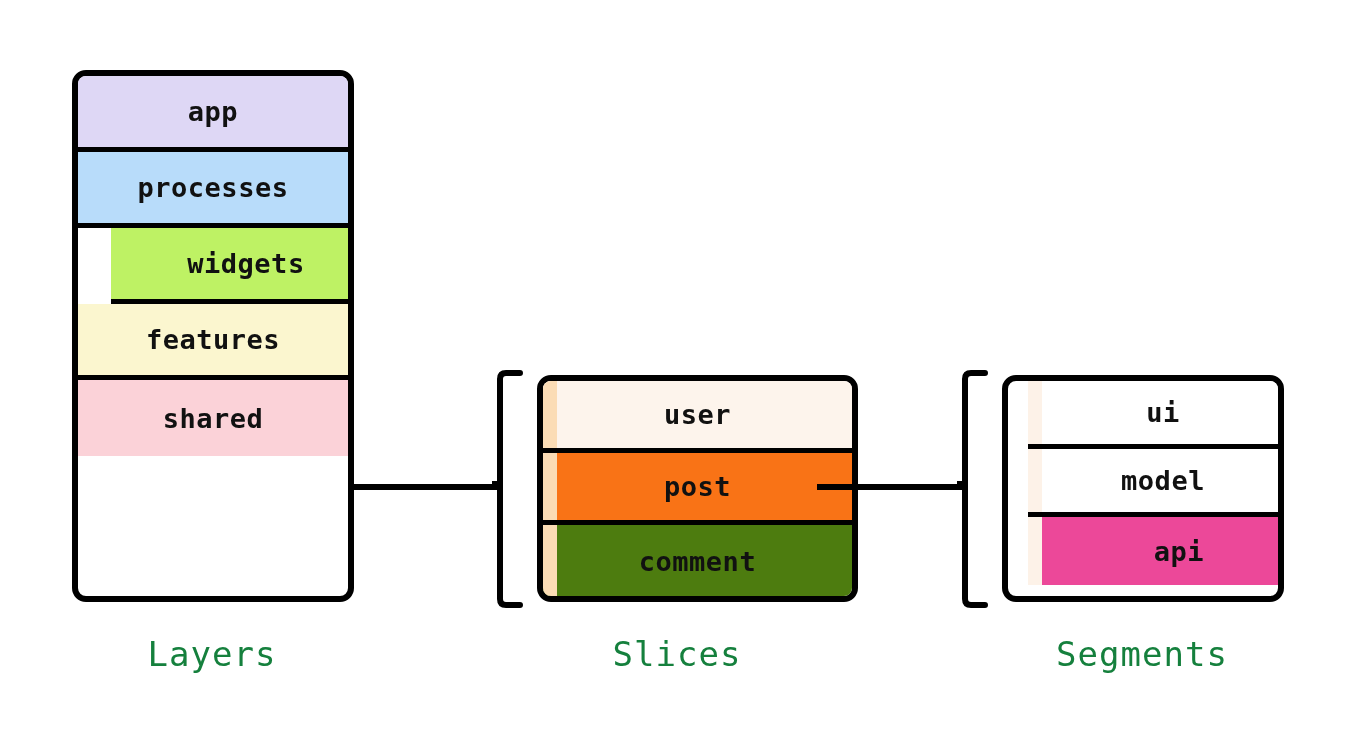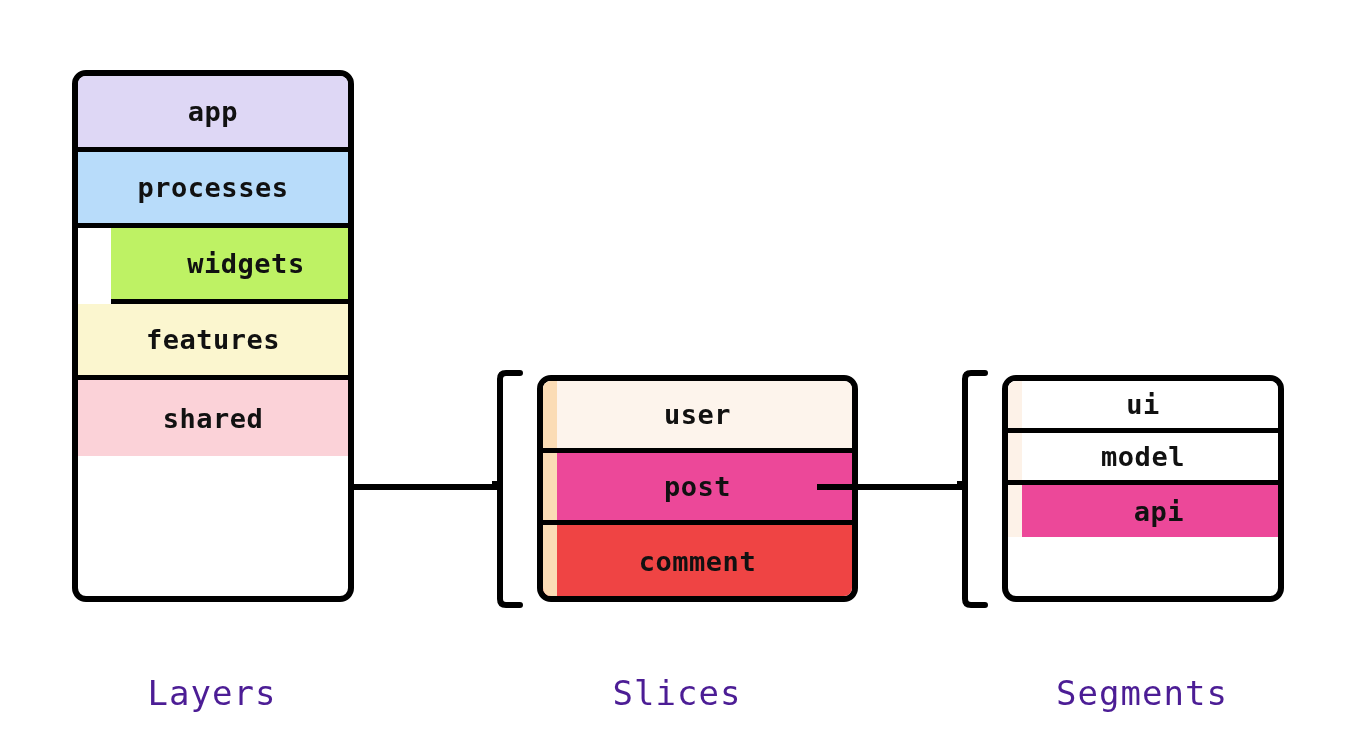--- a/index.html
+++ b/index.html
@@ -70,21 +70,21 @@
   }
   #slices-stack .row { height: 72px; }
 
   
   #segments-stack {
     left: 1002px;
     top: 375px;
     width: 282px;
     height: 227px;
   }
-  #segments-stack .row { height: 52px; }
+  #segments-stack .row { height: 68px; margin-left: 20px; }
 
   
   .bracket {
     position: absolute;
     top: 368px;
     width: 42px;
     height: 242px;
   }
   #bracket-slices   { left: 492px; }
   #bracket-segments { left: 957px; }
@@ -108,24 +108,23 @@
 
   
   .caption {
     position: absolute;
     top: 634px;
     width: 360px;
     text-align: center;
     font-family: "DejaVu Sans Mono", monospace;
     font-weight: normal;
     font-size: 34px;
-    color: #4c1d95;
+    color: #15803d;
     letter-spacing: 1px;
     line-height: 1.2;
-    margin-top: 39px;
   }
   #caption-layers   { left: 32px; }
   #caption-slices   { left: 497px; }
   #caption-segments { left: 962px; }
 </style>
 </head>
 <body>
 
 <div id="canvas">
 
@@ -157,25 +156,25 @@
   <svg class="bracket" id="bracket-slices" viewBox="0 0 42 242">
     <path d="M 28 5 L 14 5 Q 8 5 8 11 L 8 231 Q 8 237 14 237 L 28 237" fill="none" stroke="#000000" stroke-width="6" stroke-linecap="round" stroke-linejoin="round"></path>
     <line x1="0" y1="116" x2="8" y2="116" stroke="#000000" stroke-width="6"></line>
   </svg>
 
   <div class="stack" id="slices-stack">
     <div class="row" style="background: rgb(253, 244, 236);">
       <span class="stripe" style="background: rgb(251, 220, 181);"></span>
       <span class="row-label">user</span>
     </div>
-    <div class="row" style="background: #ec4899;">
+    <div class="row" style="background: #f97316;">
       <span class="stripe" style="background: rgb(251, 220, 181);"></span>
       <span class="row-label">post</span>
     </div>
-    <div class="row" style="background: #ef4444;">
+    <div class="row" style="background: #4d7c0f;">
       <span class="stripe" style="background: rgb(251, 220, 181);"></span>
       <span class="row-label">comment</span>
     </div>
   </div>
 
   <div class="connector" id="connector-slices-segments"></div>
 
   <svg class="bracket" id="bracket-segments" viewBox="0 0 42 242">
     <path d="M 28 5 L 14 5 Q 8 5 8 11 L 8 231 Q 8 237 14 237 L 28 237" fill="none" stroke="#000000" stroke-width="6" stroke-linecap="round" stroke-linejoin="round"></path>
     <line x1="0" y1="116" x2="8" y2="116" stroke="#000000" stroke-width="6"></line>

